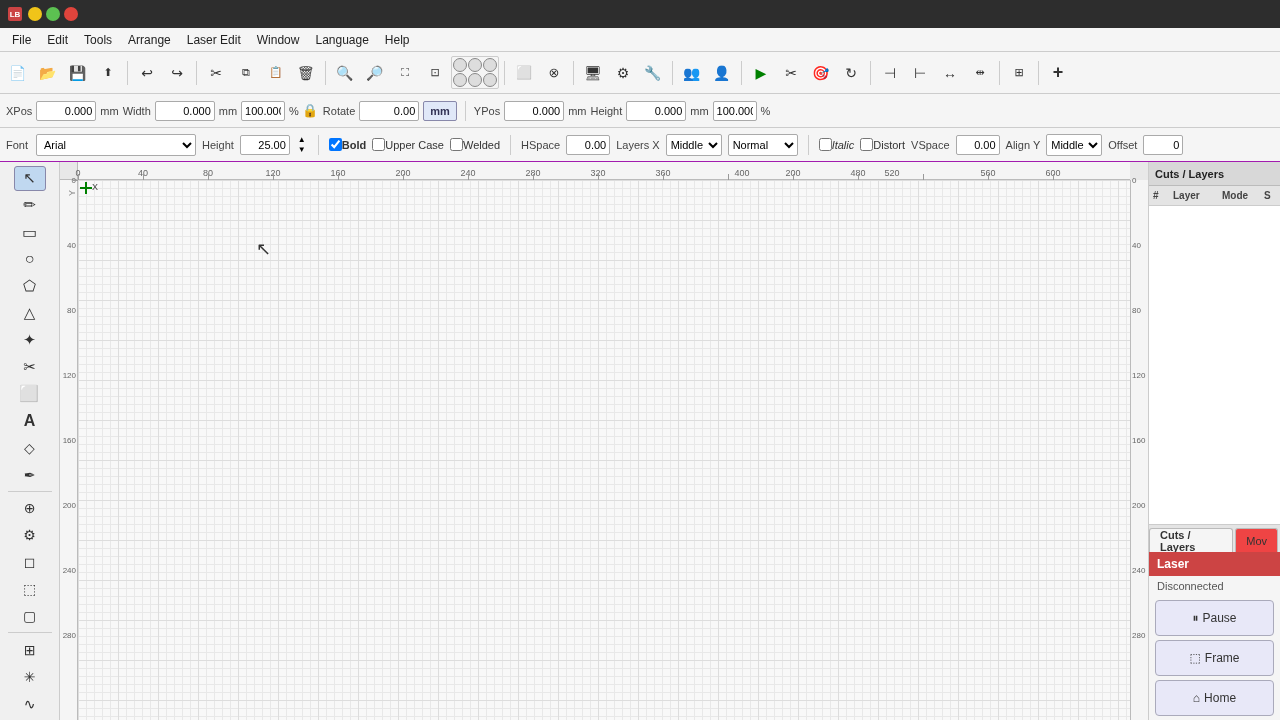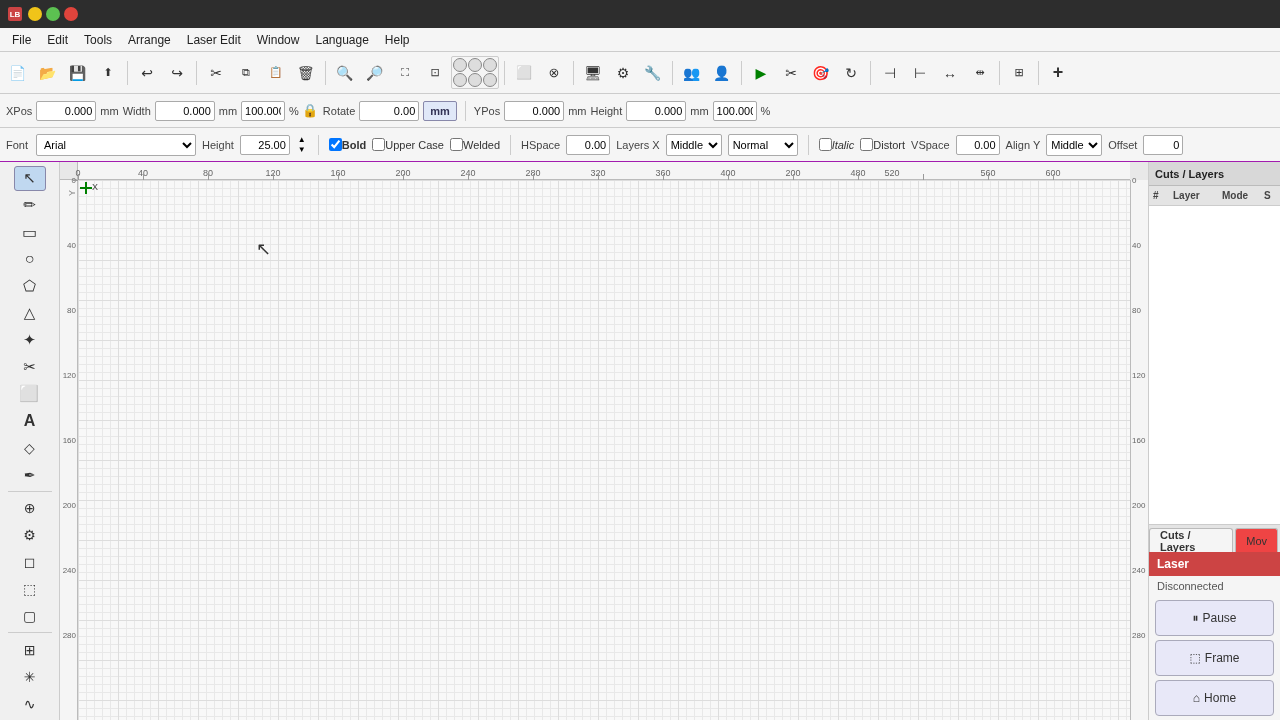--- a/index.html
+++ b/index.html
@@ -358,21 +358,21 @@
         <div class="ruler-tick" style="left:325px;">200</div>
         <div class="ruler-line" style="left:325px;"></div>
         <div class="ruler-tick" style="left:390px;">240</div>
         <div class="ruler-line" style="left:390px;"></div>
         <div class="ruler-tick" style="left:455px;">280</div>
         <div class="ruler-line" style="left:455px;"></div>
         <div class="ruler-tick" style="left:520px;">320</div>
         <div class="ruler-line" style="left:520px;"></div>
         <div class="ruler-tick" style="left:585px;">360</div>
         <div class="ruler-line" style="left:585px;"></div>
-        <div class="ruler-tick" style="left:650px;">400</div>
+        <div class="ruler-tick" style="left:664px;">400</div>
         <div class="ruler-line" style="left:650px;"></div>
         <div class="ruler-tick" style="left:715px;">200</div>
         <div class="ruler-line" style="left:715px;"></div>
         <div class="ruler-tick" style="left:780px;">480</div>
         <div class="ruler-line" style="left:780px;"></div>
         <div class="ruler-tick" style="left:814px;">520</div>
         <div class="ruler-line" style="left:845px;"></div>
         <div class="ruler-tick" style="left:910px;margin-top:34px;">560</div>
         <div class="ruler-line" style="left:910px;"></div>
         <div class="ruler-tick" style="left:975px;">600</div>

